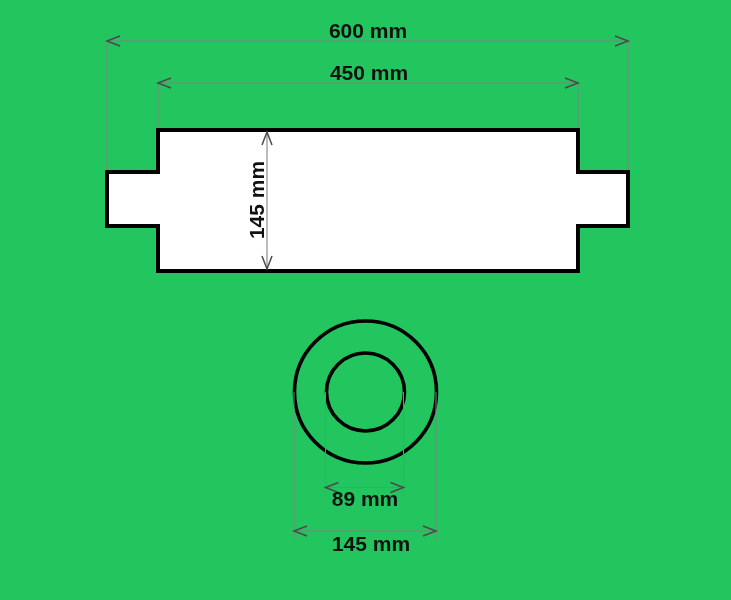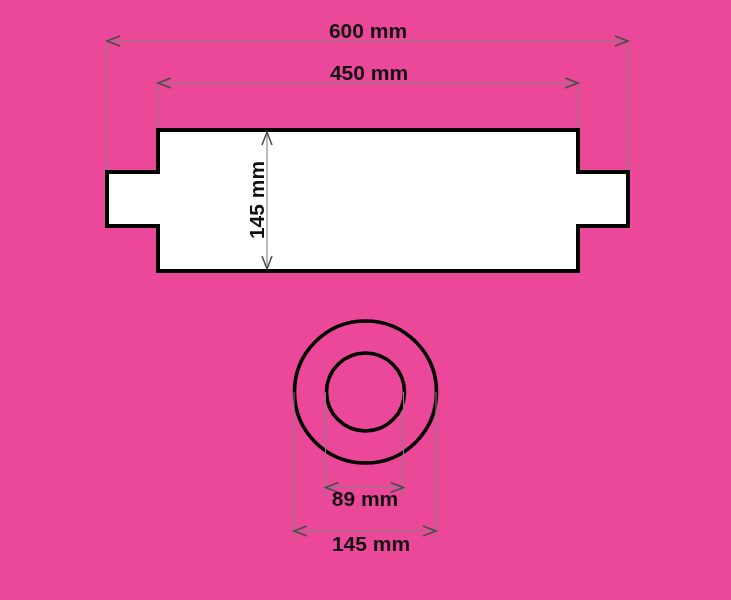--- a/index.html
+++ b/index.html
@@ -4,21 +4,21 @@
 <style>
   html, body {
     margin: 0;
     padding: 0;
     background: #ffffff;
   }
   .stage {
     position: relative;
     width: 731px;
     height: 600px;
-    background: #ec4899;
+    background: #22c55e;
     overflow: hidden;
   }
   svg { display: block; }
   .dim-label {
     font-family: "Liberation Sans", sans-serif;
     font-weight: 600;
     font-size: 21px;
   }
   .outline-shape {
     fill: #ffffff;

